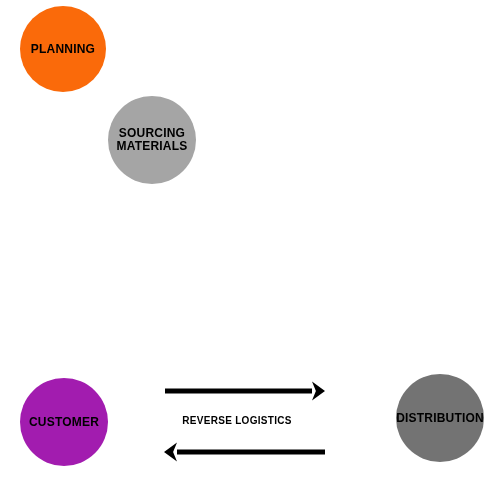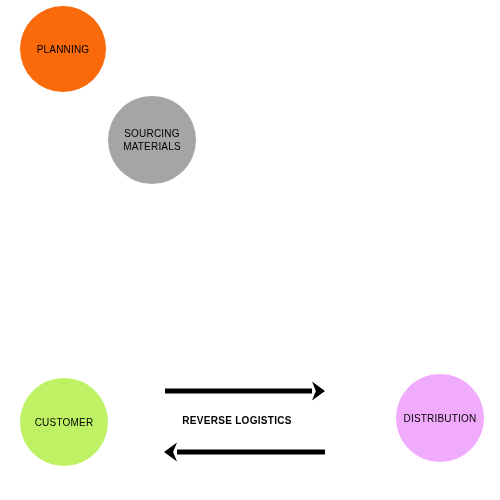--- a/index.html
+++ b/index.html
@@ -20,22 +20,22 @@
     position: absolute;
     border-radius: 50%;
     display: flex;
     align-items: center;
     justify-content: center;
     text-align: center;
     box-sizing: border-box;
   }
   .node-label {
     font-family: "Liberation Sans", sans-serif;
-    font-weight: normal;
-    font-size: 10px;
+    font-weight: bold;
+    font-size: 12px;
     line-height: 13px;
     letter-spacing: 0.2px;
     color: #000000;
     white-space: pre-line;
     padding: 0 2px;
   }
   .flow-svg {
     position: absolute;
     left: 0;
     top: 0;
@@ -59,24 +59,24 @@
 
 <div id="canvas" style="width: 500px; height: 500px; background: rgb(255, 255, 255);">
 
   <div class="node" style="left: 20px; top: 6px; width: 86px; height: 86px; background: rgb(250, 106, 10);">
     <span class="node-label" style="color: rgb(0, 0, 0);">PLANNING</span>
   </div>
   <div class="node" style="left: 108px; top: 96px; width: 88px; height: 88px; background: rgb(165, 165, 165);">
     <span class="node-label" style="color: rgb(0, 0, 0);">SOURCING
 MATERIALS</span>
   </div>
-  <div class="node" style="left: 396px; top: 374px; width: 88px; height: 88px; background: #f0abfc;">
+  <div class="node" style="left: 396px; top: 374px; width: 88px; height: 88px; background: #737373;">
     <span class="node-label" style="color: rgb(0, 0, 0);">DISTRIBUTION</span>
   </div>
-  <div class="node" style="left: 20px; top: 378px; width: 88px; height: 88px; background: #bef264; text-align: right;">
+  <div class="node" style="left: 20px; top: 378px; width: 88px; height: 88px; background: #a21caf; text-align: right;">
     <span class="node-label" style="color: rgb(0, 0, 0);">CUSTOMER</span>
   </div>
 
   <svg class="flow-svg" id="flow-svg" viewBox="0 0 500 500" style="width: 500px; height: 500px;">
       <g>
         <line x1="165" y1="391" x2="312" y2="391" stroke="#000000" stroke-width="5"></line>
         <polygon points="325,391 312,381.5 315.9,391 312,400.5" fill="#000000"></polygon>
       </g>
       <g>
         <line x1="325" y1="452" x2="177" y2="452" stroke="#000000" stroke-width="5"></line>

